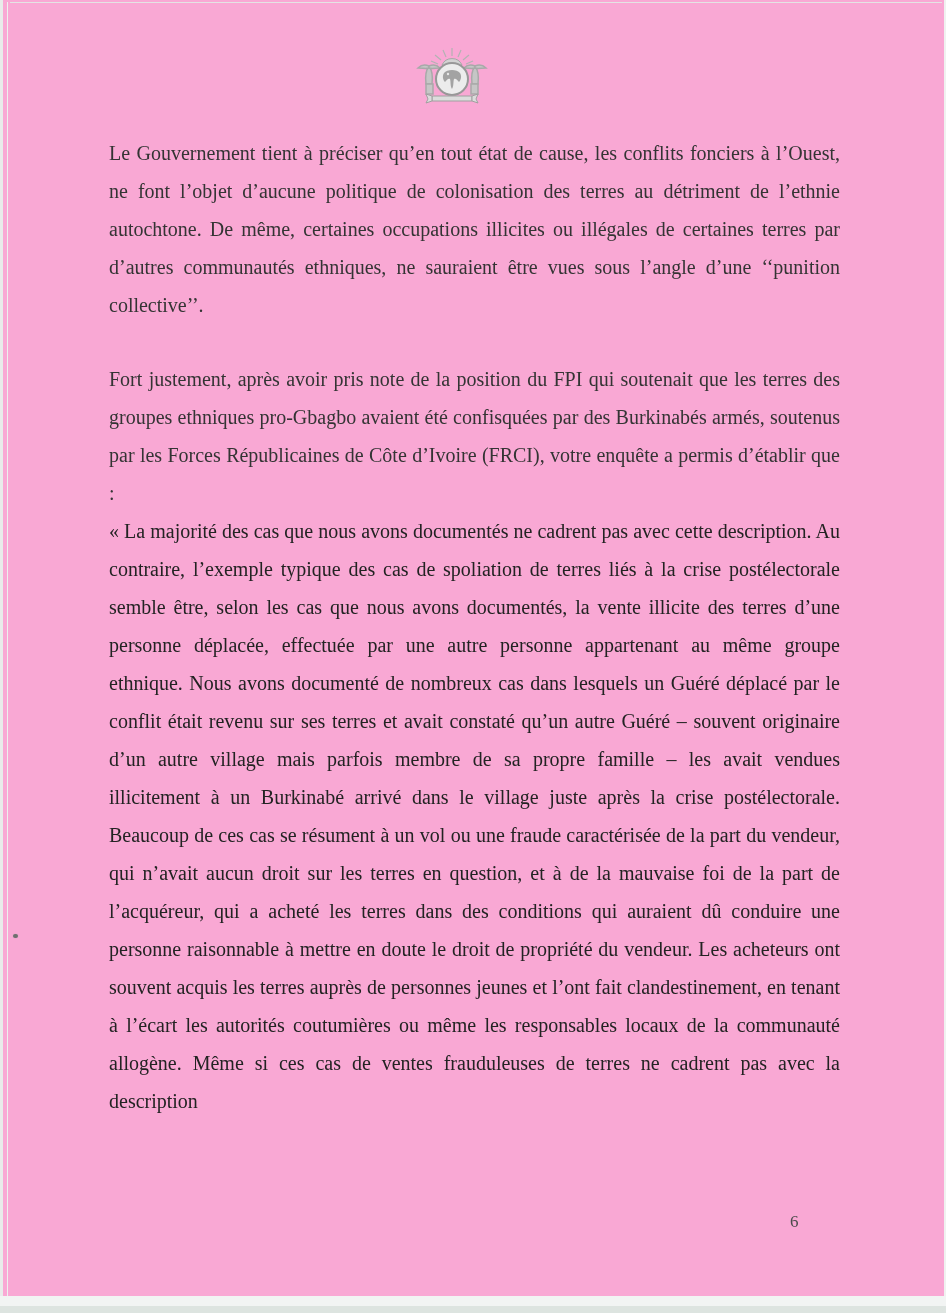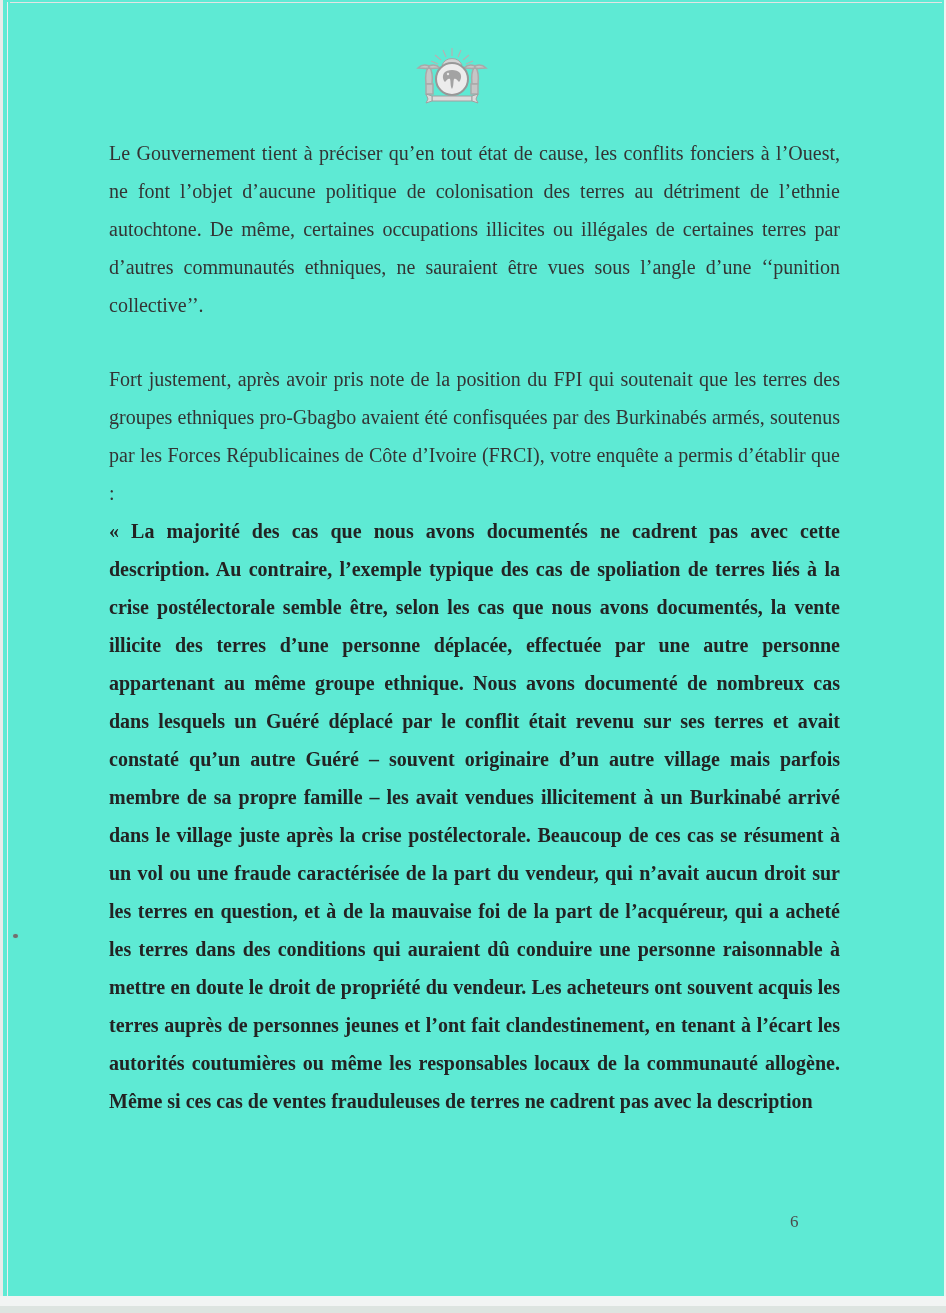--- a/index.html
+++ b/index.html
@@ -4,21 +4,21 @@
 <style>
   html, body {
     margin: 0;
     padding: 0;
     background: #ffffff;
   }
   .page {
     position: relative;
     width: 946px;
     height: 1313px;
-    background: #5eead4;
+    background: #f9a8d4;
     overflow: hidden;
     font-family: "Liberation Serif", serif;
   }
   
   .scan-edge-left {
     position: absolute;
     left: 0; top: 0; bottom: 0;
     width: 3px;
     background: #e9ebea;
   }
@@ -83,21 +83,21 @@
     margin: 0;
   }
   .para-normal {
     margin-bottom: 36px !important;
   }
   .para-normal.no-gap {
     margin-bottom: 0 !important;
     font-family: Liberation Serif, serif;
   }
   .para-bold {
-    font-weight: bold;
+    font-weight: normal;
     color: #232323;
   }
   .page-number {
     position: absolute;
     left: 790px;
     top: 1212px;
     font-size: 17px;
     color: #4c4c4c;
     font-family: "Liberation Serif", serif;
   }

